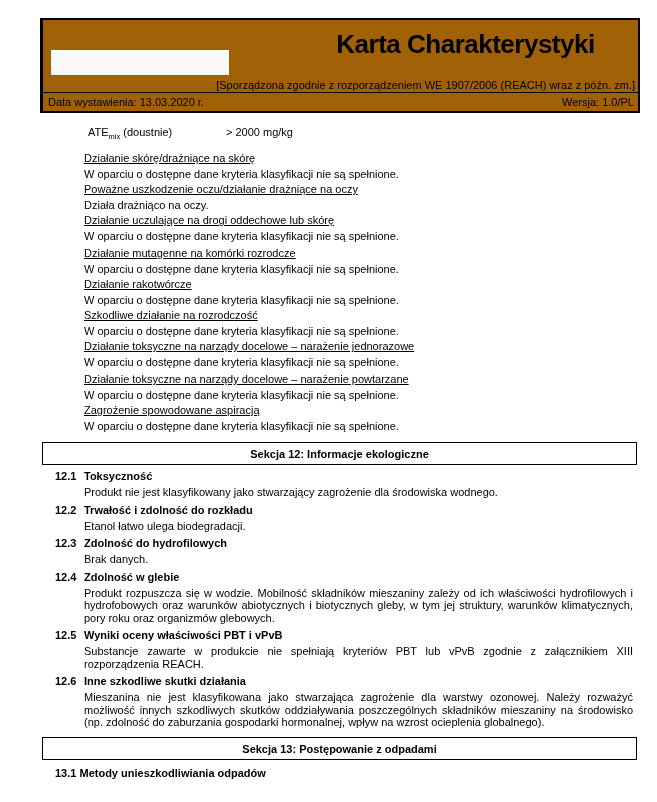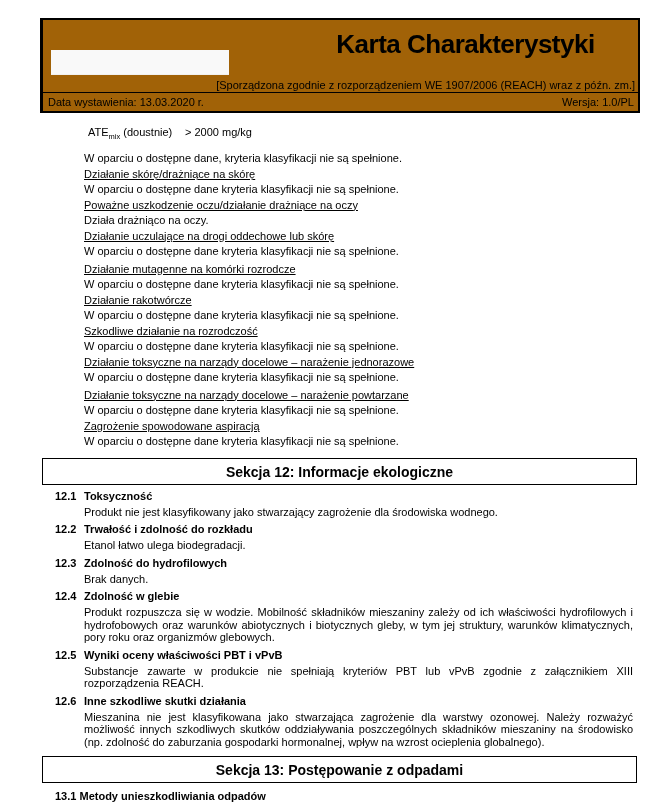--- a/index.html
+++ b/index.html
@@ -30,32 +30,32 @@
     font-size:11px;white-space:nowrap;
   }
   .header-meta{
     border-top:1px solid #000;
     display:flex;justify-content:space-between;align-items:center;
     font-size:11px;padding:2px 4px 3px 5px;height:13px;
   }
 
   
   .tox{margin:12px 24px 0 84px;font-size:11px;}
-  .ate-row{display:flex;margin:0 0 7px 4px;line-height:15px;}
+  .ate-row{display:flex;margin:0 0 7px 4px;line-height:15px;gap:41px;}
   .ate-label{width:97px;flex:none;}
   .ate-label sub{font-size:7.5px;}
   .tline{margin:0;line-height:15.5px;}
   .tline.u{text-decoration:underline;}
   .tline.gap{margin-top:2px;}
 
   
   .sec-header{
     box-sizing:border-box;margin:8px 0 0 42px;width:595px;
     border:1px solid #000;text-align:center;
-    font-size:14px;font-weight:bold;padding:5px 0 4px 0;
+    font-size:11px;font-weight:bold;padding:5px 0 4px 0;
   }
   .sec-item{display:flex;margin:5px 24px 0 55px;font-size:11px;}
   .sec-num{width:29px;flex:none;font-weight:bold;line-height:13px;}
   .sec-body{flex:1;min-width:0;}
   .sec-title{font-weight:bold;line-height:13px;margin:0 0 3px 0;}
   .sec-para{margin:0;line-height:12.5px;text-align:justify;}
   .s13-sub{margin:7px 24px 0 55px;font-size:11px;font-weight:bold;line-height:13px;}
 </style>
 </head>
 <body>
@@ -72,21 +72,20 @@
       <span>Data wystawienia: 13.03.2020 r.</span>
       <span>Wersja: 1.0/PL</span>
     </div>
   </div>
 
   <div class="tox">
     <div class="ate-row">
       <span class="ate-label"><span>ATE</span><sub>mix</sub><span> (doustnie)</span></span>
       <span class="ate-value">&gt; 2000 mg/kg</span>
     </div>
-    <p class="tline">W oparciu o dostępne dane, kryteria klasyfikacji nie są spełnione.</p>
     <p class="tline u">Działanie skórę/drażniące na skórę</p>
     <p class="tline">W oparciu o dostępne dane kryteria klasyfikacji nie są spełnione.</p>
     <p class="tline u">Poważne uszkodzenie oczu/działanie drażniące na oczy</p>
     <p class="tline">Działa drażniąco na oczy.</p>
     <p class="tline u">Działanie uczulające na drogi oddechowe lub skórę</p>
     <p class="tline">W oparciu o dostępne dane kryteria klasyfikacji nie są spełnione.</p>
     <p class="tline u gap">Działanie mutagenne na komórki rozrodcze</p>
     <p class="tline">W oparciu o dostępne dane kryteria klasyfikacji nie są spełnione.</p>
     <p class="tline u">Działanie rakotwórcze</p>
     <p class="tline">W oparciu o dostępne dane kryteria klasyfikacji nie są spełnione.</p>

